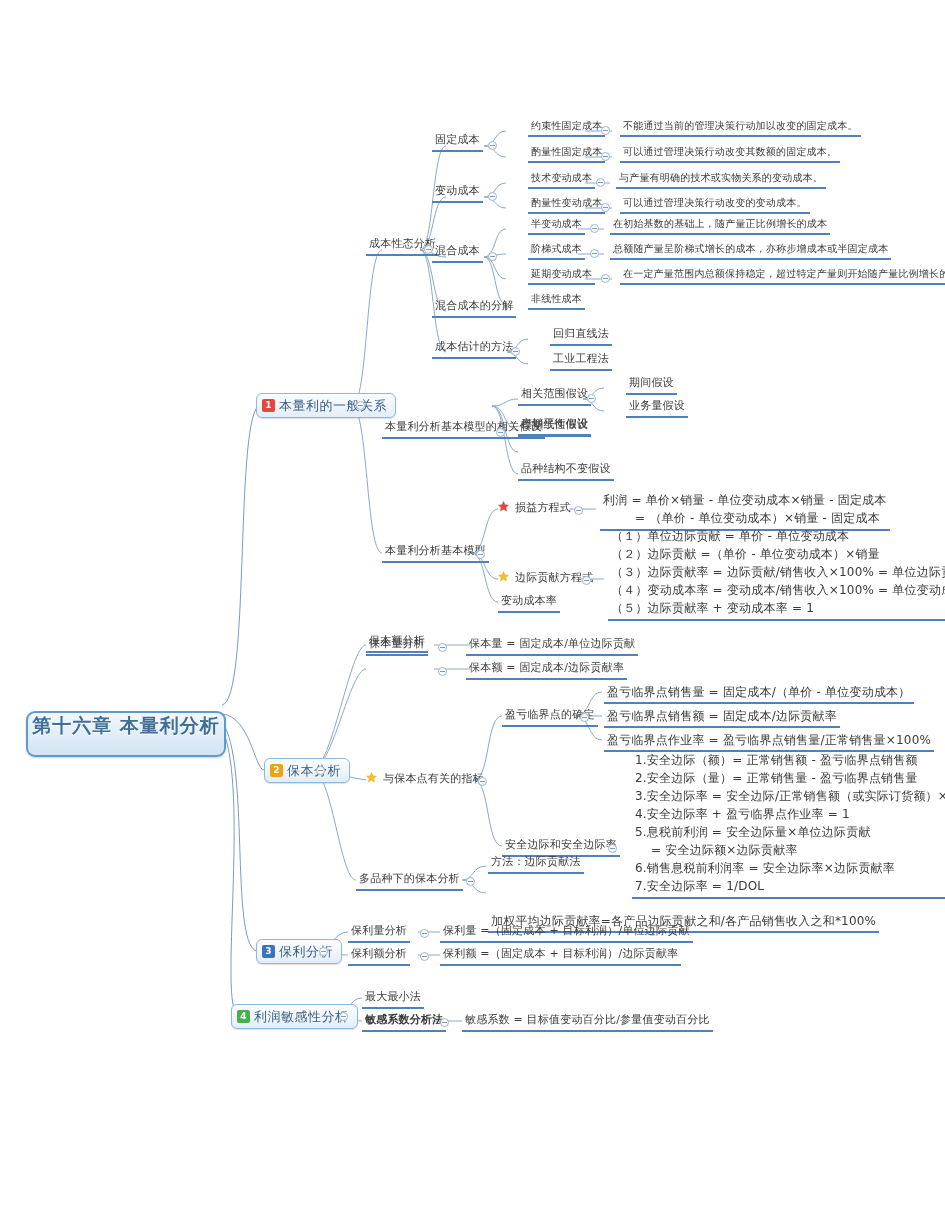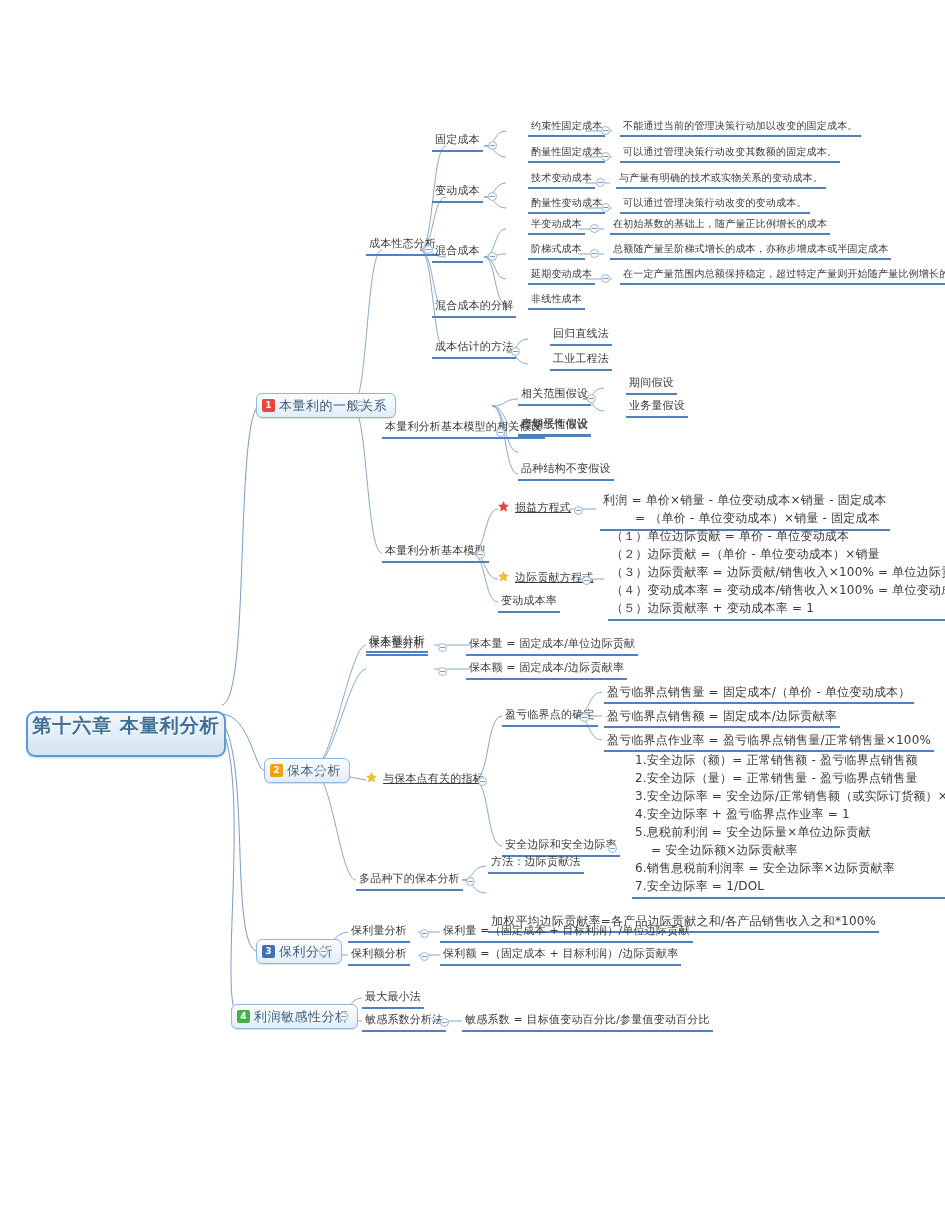--- a/index.html
+++ b/index.html
@@ -21,21 +21,21 @@
     white-space:nowrap;
     color:#3a3a3a;
     line-height:1.35;
     letter-spacing:.2px;
   }
   .node .txt{
     display:inline-block;
     padding:0 3px 2px 3px;
     border-bottom:2px solid #4f81bd;
   }
-  .node.nb .txt{border-bottom:none;text-decoration:underline;}
+  .node.nb .txt{border-bottom:none;}
 
   
   .s11{font-size:11px;}
   .s10{font-size:10px;}
   .s105{font-size:12px;}
 
   
   .block .txt{
     display:inline-block;
     white-space:pre;
@@ -468,21 +468,21 @@
   <div class="br" style="left:231px;top:1004px;">
     <span class="badge" style="background:#46b04a">4</span>
     <span class="blabel">利润敏感性分析</span>
   </div>
   <div class="tog" style="left:339px;top:1012px;"></div>
 
   <div class="node s11" style="left:362px;top:990px;">
     <span class="txt">最大最小法</span>
   </div>
 
-  <div class="node s11" style="left:362px;top:1013px;">
+  <div class="node s11" style="left:362px;top:1013px;font-weight:bold;">
     <span class="txt">敏感系数分析法</span>
   </div>
   <div class="tog" style="left:440px;top:1018px;"></div>
   <div class="node s11" style="left:462px;top:1013px;">
     <span class="txt">敏感系数 = 目标值变动百分比/参量值变动百分比</span>
   </div>
 
 </div>
 
 </body></html>

